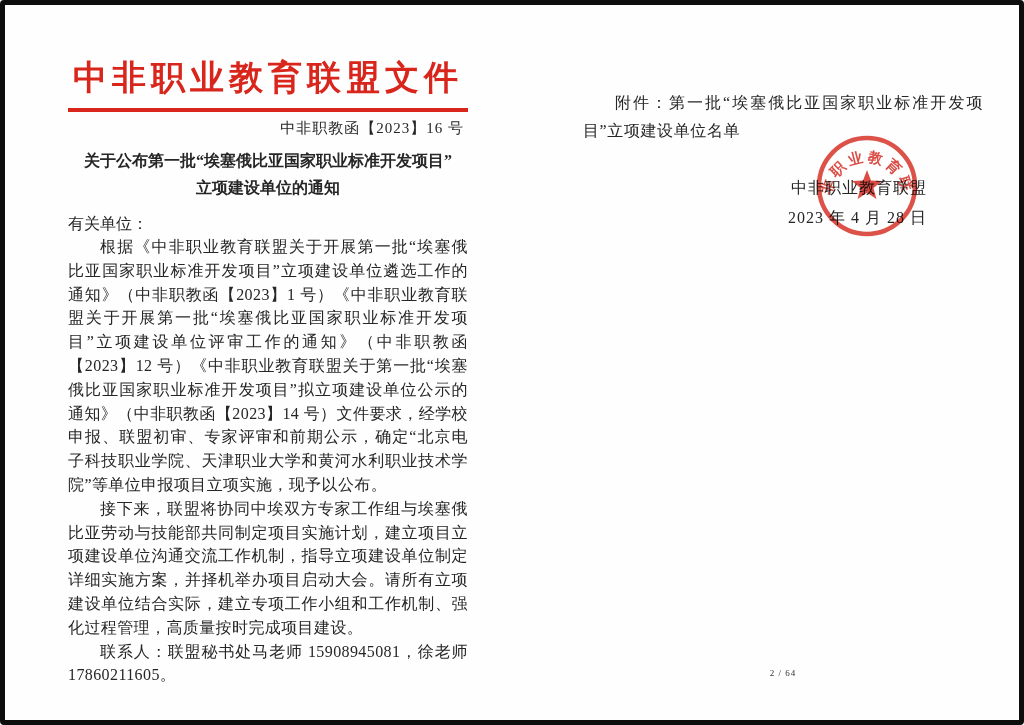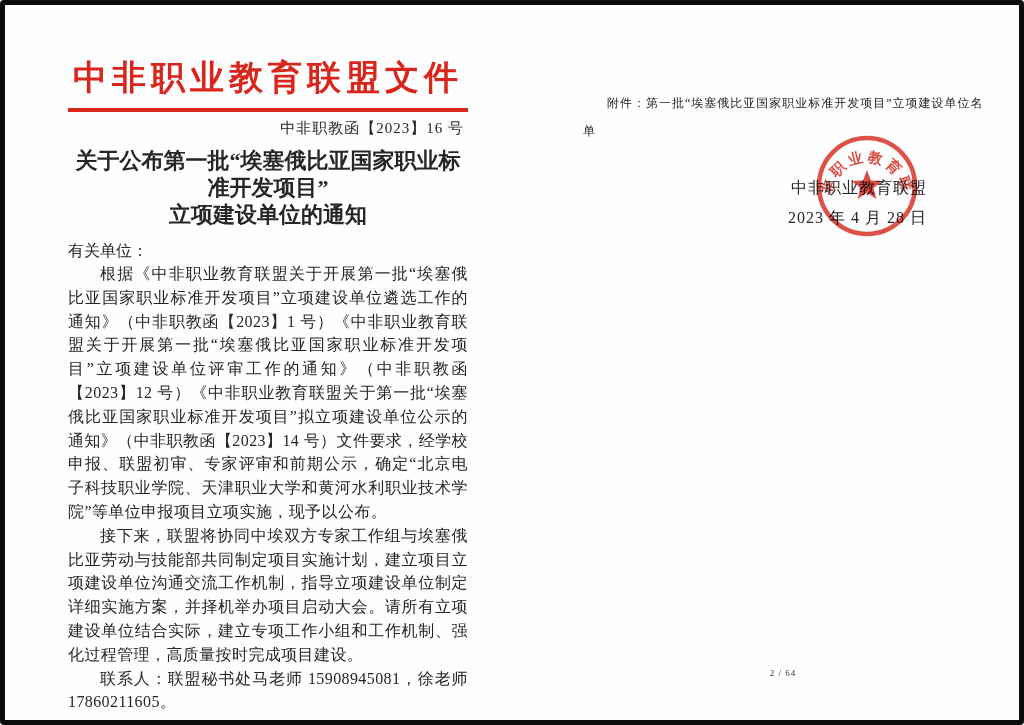--- a/index.html
+++ b/index.html
@@ -42,38 +42,38 @@
   .doc-number {
     margin-top: 7px;
     text-align: right;
     font-size: 15px;
     letter-spacing: 1px;
     padding-right: 4px;
   }
   .notice-title {
     margin-top: 9px;
     text-align: center;
-    font-size: 22px;
+    font-size: 16px;
     font-weight: bold;
     line-height: 27px;
   }
   .salutation {
     margin-top: 13px;
     font-size: 16px;
   }
   .body-para {
     font-size: 16px;
     line-height: 23.8px;
     text-indent: 2em;
     text-align: justify;
     letter-spacing: 0.4px;
   }
   .attachment-note {
     margin-top: 84px;
-    font-size: 12px;
+    font-size: 16px;
     line-height: 28px;
     text-indent: 2em;
     text-align: justify;
     letter-spacing: 0.6px;
   }
   .signature-block {
     margin-top: 28px;
     text-align: right;
     padding-right: 56px;
     font-size: 16px;

